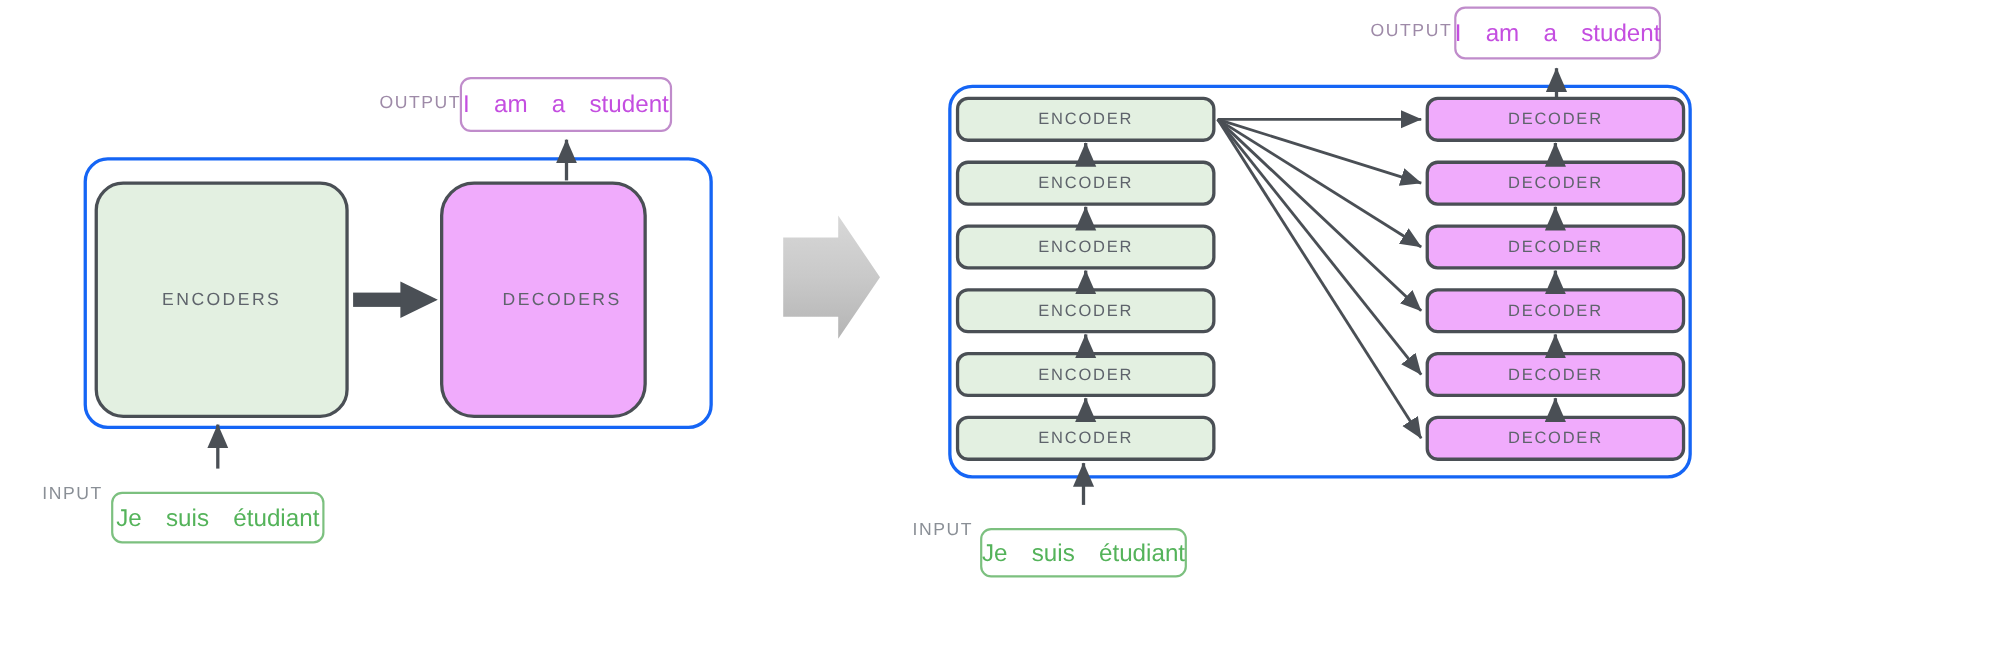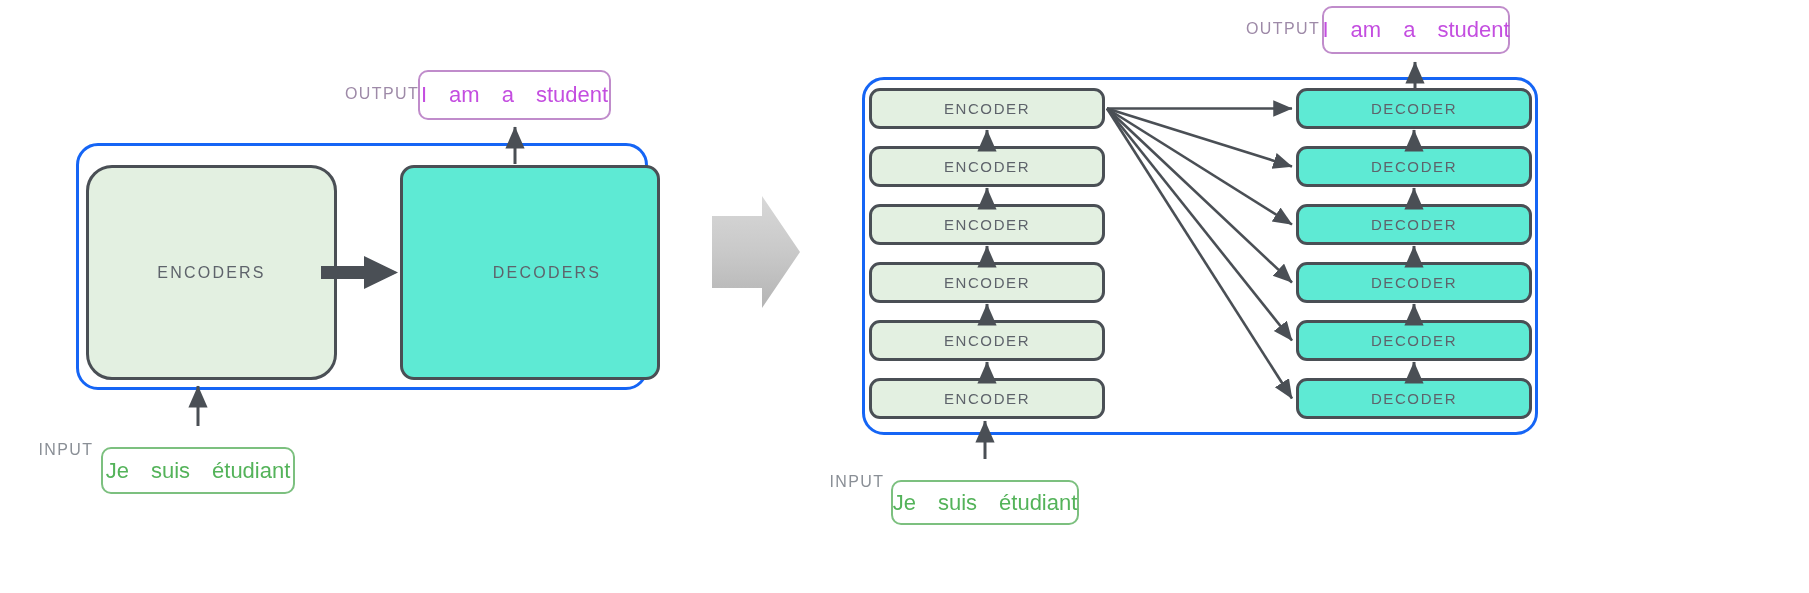--- a/index.html
+++ b/index.html
@@ -18,21 +18,21 @@
     background:#ffffff;
     box-sizing:border-box;
   }
   .dark-box{
     position:absolute;
     border:3px solid #4a4f55;
     box-sizing:border-box;
     display:flex;align-items:center;justify-content:center;
   }
   .enc-fill{background:#e3f0e1;}
-  .dec-fill{background:#5eead4;}
+  .dec-fill{background:#f0abfc;}
   .blk-label{
     color:#5e636b;
     letter-spacing:1.6px;
     font-size:15px;
     white-space:nowrap;
   }
   .blk-label.big{font-size:16px;letter-spacing:2.2px;}
 
   
   .tokbox{
@@ -68,25 +68,25 @@
   <div class="side-label io-purple" style="left:345px;top:85px;width:64px;">OUTPUT</div>
   <div class="tokbox out" id="left-out-box" style="left:418px;top:70px;width:193px;height:50px;">
       <span class="tok">I</span>
       <span class="tok">am</span>
       <span class="tok">a</span>
       <span class="tok">student</span>
     </div>
 
   <div class="blue-frame" style="left:76px;top:143px;width:572px;height:247px;"></div>
 
-  <div class="dark-box enc-fill" style="left:86px;top:165px;width:251px;height:215px;border-radius:26px;">
+  <div class="dark-box enc-fill" style="left:86px;top:165px;width:231px;height:215px;border-radius:26px;">
     <span class="blk-label big">ENCODERS</span>
   </div>
 
-  <div class="dark-box dec-fill" style="left:400px;top:165px;width:260px;height:215px;border-radius:14px;padding-left:34px;">
+  <div class="dark-box dec-fill" style="left:400px;top:165px;width:188px;height:215px;border-radius:31px;padding-left:34px;">
     <span class="blk-label big">DECODERS</span>
   </div>
 
   <div class="side-label" style="left:36px;top:441px;width:60px;">INPUT</div>
   <div class="tokbox in" id="left-in-box" style="left:101px;top:427px;width:194px;height:47px;">
       <span class="tok">Je</span>
       <span class="tok">suis</span>
       <span class="tok">étudiant</span>
     </div>
 

